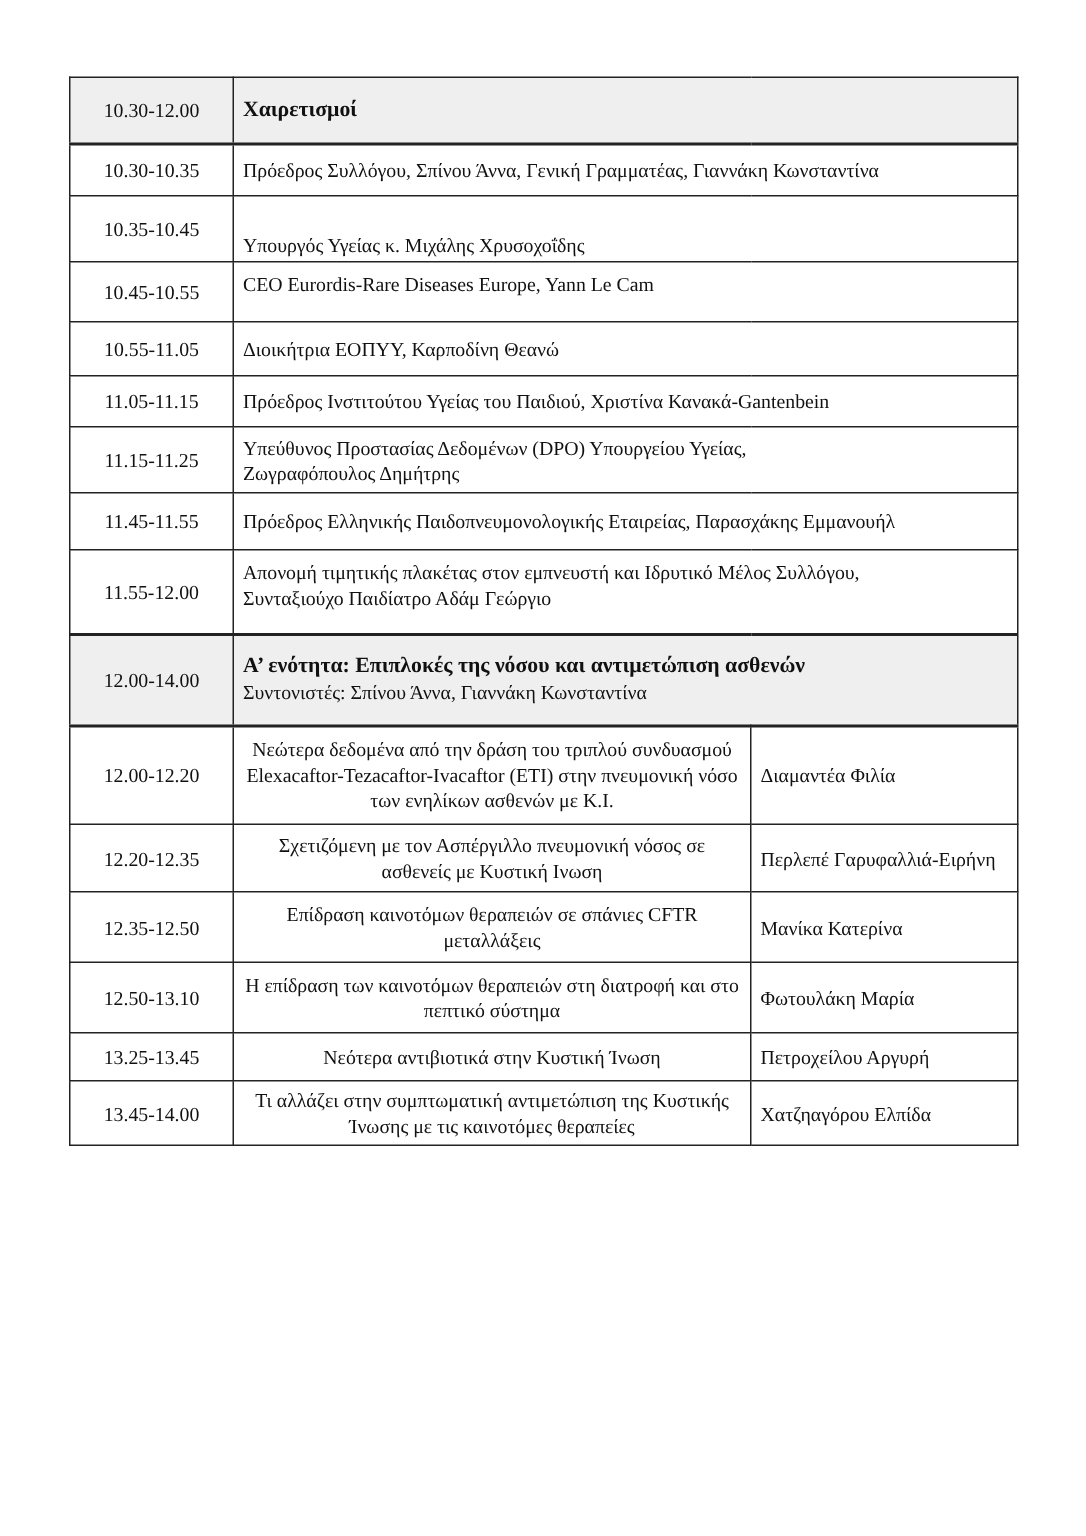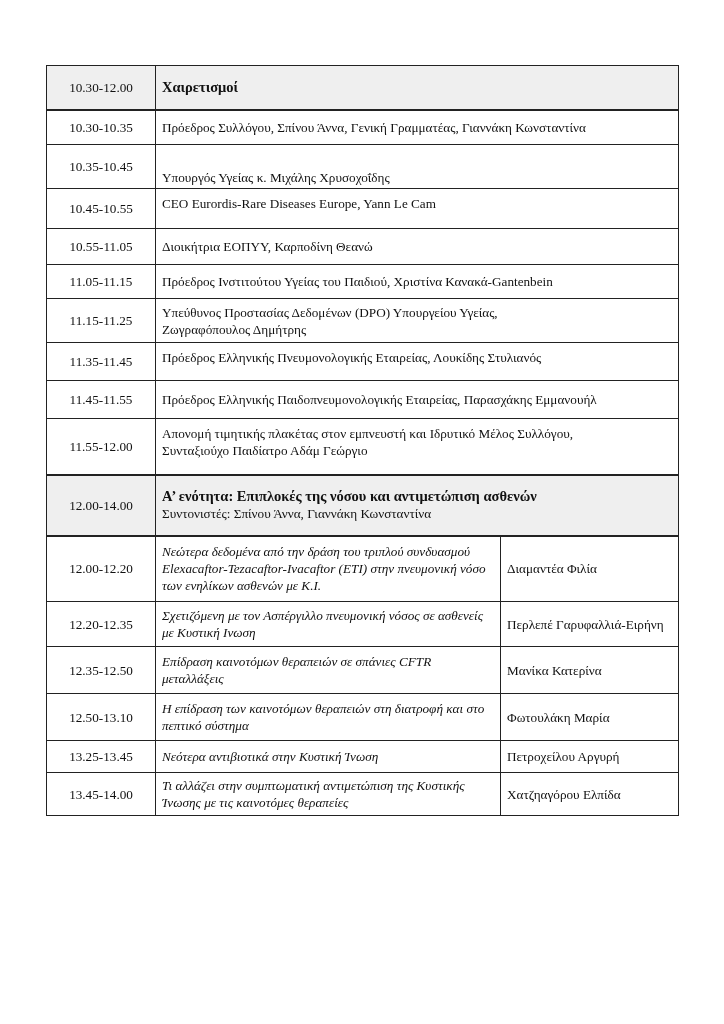--- a/index.html
+++ b/index.html
@@ -1,23 +1,23 @@
 <!DOCTYPE html>
 <html><head>
 <meta charset="utf-8">
 <style>
   html, body { margin:0; padding:0; background:#ffffff; }
   body { width:724px; height:1024px; position:relative; overflow:hidden;
          font-family:"Liberation Serif", "DejaVu Serif", serif; color:#111; }
-  table.prog { position:absolute; left:46px; top:65px; width:632px;
+  table.prog { position:absolute; left:46px; top:51px; width:632px;
                border-collapse:collapse; table-layout:fixed; font-size:13.2px; }
   table.prog td { border:1px solid #222; padding:2px 6px; vertical-align:middle; line-height:17px; }
   td.time { width:97px; text-align:center; }
   td.center { text-align:left; }
-  td.topic { text-align:left; padding-left:6px;font-style:italic; }
+  td.topic { text-align:center; padding-left:6px; }
   td.speaker { text-align:left; padding-left:8px; width:165px; }
   tr.header td { background:#efefef; border-bottom:2px solid #222; }
   tr.header td.title { font-weight:bold; font-size:14.5px; }
   tr.section td { background:#efefef; border-top:2px solid #222; border-bottom:2px solid #222; }
   .section-title { font-weight:bold; font-size:14.5px; display:block; }
   .section-sub { display:block; }
 </style>
 </head>
 <body>
 
@@ -51,24 +51,20 @@
     <tr style="height:34px">
       <td class="time">11.05-11.15</td>
       <td class="center" colspan="2">Πρόεδρος Ινστιτούτου Υγείας του Παιδιού, Χριστίνα Κανακά-Gantenbein</td>
     </tr>
     <tr style="height:44px">
       <td class="time">11.15-11.25</td>
       <td class="center" colspan="2">
         <span>Υπεύθυνος Προστασίας Δεδομένων (DPO) Υπουργείου Υγείας,</span><br>
         <span>Ζωγραφόπουλος Δημήτρης</span>
       </td>
-    </tr>
-    <tr style="height:38px">
-      <td class="time">11.35-11.45</td>
-      <td class="center" colspan="2" style="vertical-align:top;padding-top:6px">Πρόεδρος Ελληνικής Πνευμονολογικής Εταιρείας, Λουκίδης Στυλιανός</td>
     </tr>
     <tr style="height:38px">
       <td class="time">11.45-11.55</td>
       <td class="center" colspan="2">Πρόεδρος Ελληνικής Παιδοπνευμονολογικής Εταιρείας, Παρασχάκης Εμμανουήλ</td>
     </tr>
     <tr style="height:56px">
       <td class="time">11.55-12.00</td>
       <td class="center" colspan="2" style="vertical-align:top;padding-top:6px">
         <span>Απονομή τιμητικής πλακέτας στον εμπνευστή και Ιδρυτικό Μέλος Συλλόγου,</span><br>
         <span>Συνταξιούχο Παιδίατρο Αδάμ Γεώργιο</span>

